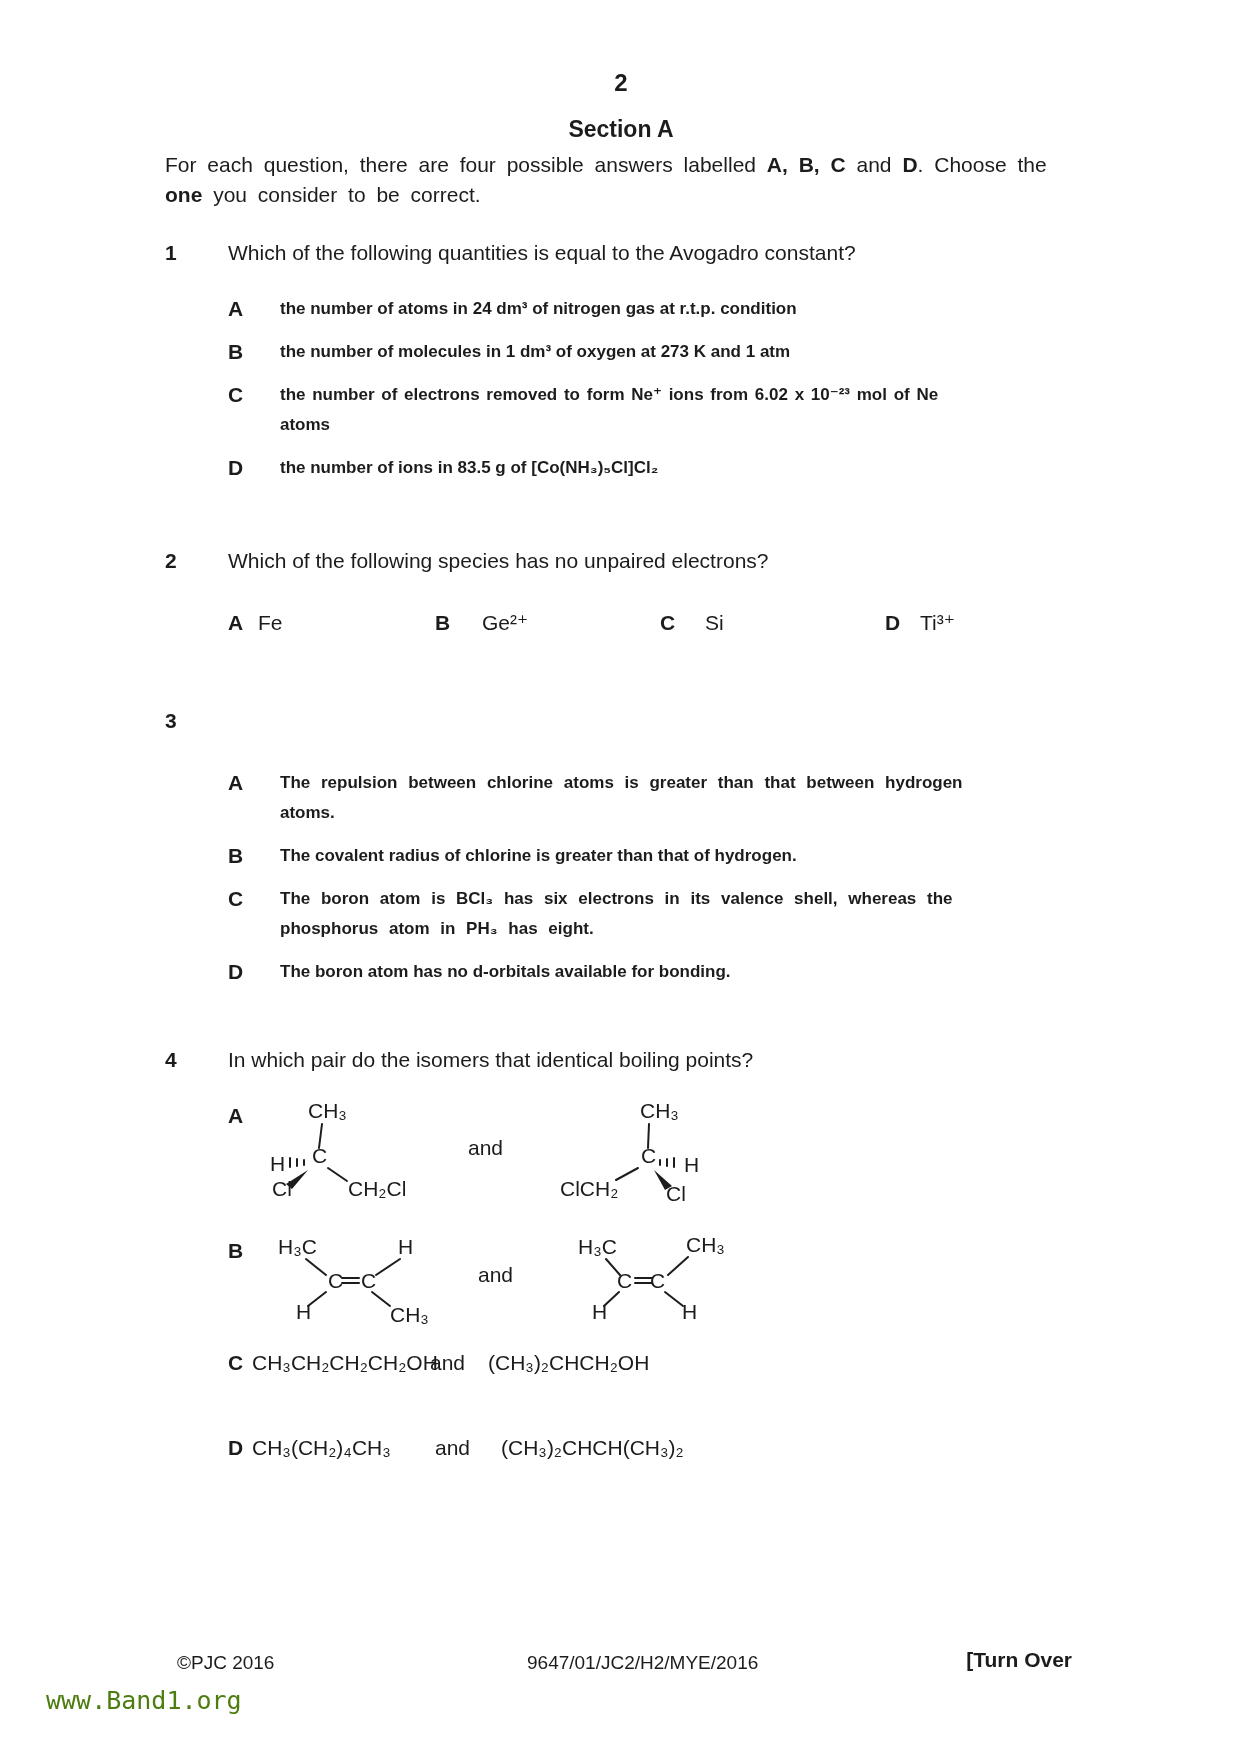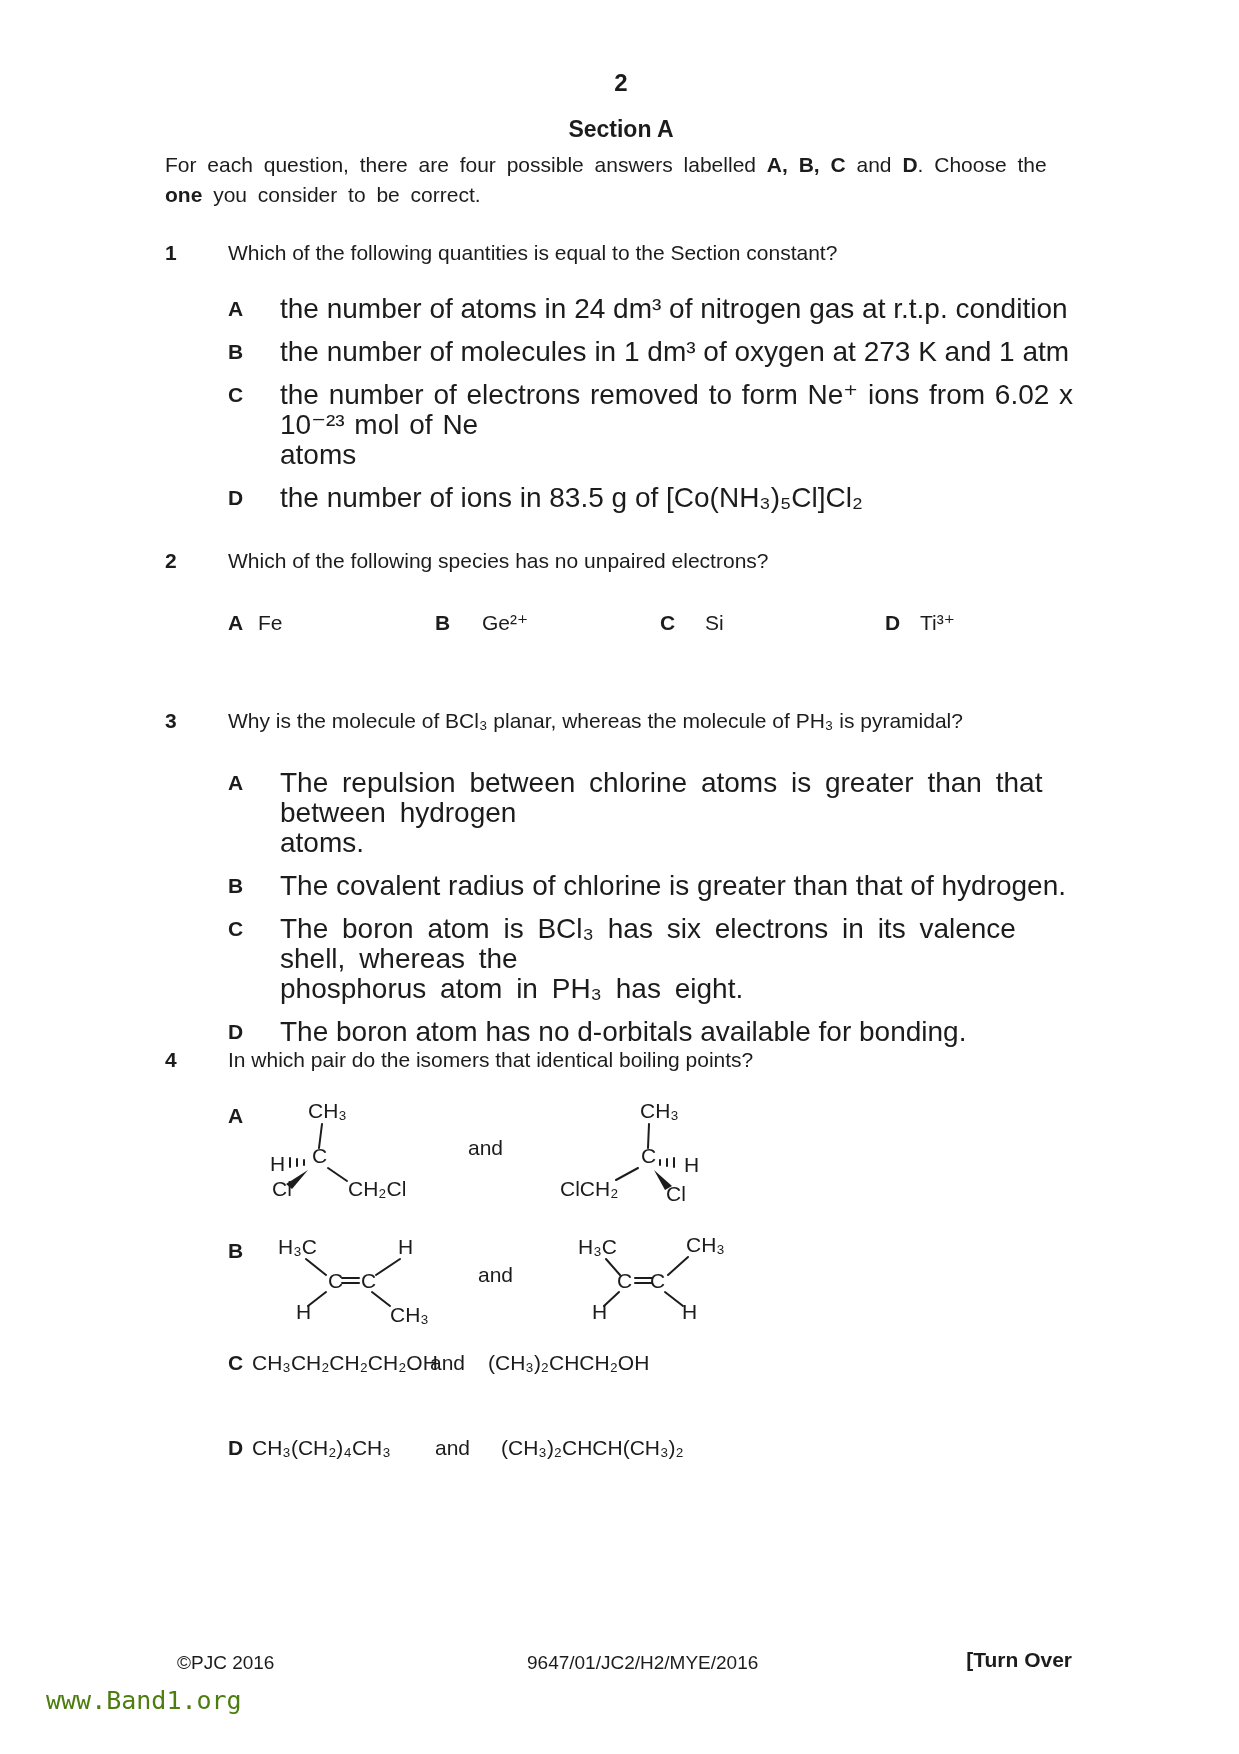--- a/index.html
+++ b/index.html
@@ -15,21 +15,21 @@
   .instructions{top:150px;left:165px;width:912px;font-size:21px;line-height:30px;word-spacing:5px;}
   .question{position:absolute;left:165px;width:912px;}
   .q1{top:238px;} .q2{top:546px;} .q3{top:706px;} .q4{top:1045px;height:470px;}
   .q-row{display:flex;}
   .q-num{width:63px;flex:none;font-weight:bold;font-size:21px;line-height:30px;}
   .q-text{font-size:21px;line-height:30px;}
   .opts{margin-left:63px;margin-top:26px;}
   .q3 .opts{margin-top:32px;}
   .opt{display:flex;margin-bottom:13px;}
   .opt-letter{width:52px;flex:none;font-weight:bold;font-size:21px;line-height:30px;}
-  .opt-text{font-size:28px;line-height:30px;white-space:pre-line;width:800px;}
+  .opt-text{font-size:17px;line-height:30px;white-space:pre-line;width:800px;font-weight:bold;}
   .ws2{word-spacing:2px;} .ws6{word-spacing:6px;}
   .q2opts{position:relative;margin-top:32px;height:36px;}
   .q2opts span{position:absolute;top:0;font-size:21px;line-height:30px;}
   .struct{position:absolute;}
   .struct text{font-family:"Liberation Sans","DejaVu Sans",sans-serif;font-size:21px;fill:#1c1c1c;}
   .bond{stroke:#1c1c1c;stroke-width:2;stroke-linecap:round;fill:none;}
   .wedge{fill:#1c1c1c;stroke:none;}
   .q4item{position:absolute;font-size:21px;line-height:30px;}
   .f-copy{left:165px;top:1652px;font-size:19px;margin-left:12px;}
   .f-code{left:527px;top:1652px;font-size:19px;}
@@ -45,21 +45,21 @@
   <div class="abs instructions">
     <span>For each question, there are four possible answers labelled </span><span class="bold">A, B, C</span><span> and </span><span class="bold">D</span><span>. Choose the</span><br>
     <span class="bold">one</span><span> you consider to be correct.</span>
   </div>
 
   <div class="abs section-title">Section A</div>
 
   <div class="question q1">
     <div class="q-row">
       <div class="q-num">1</div>
-      <div class="q-text">Which of the following quantities is equal to the Section constant?</div>
+      <div class="q-text">Which of the following quantities is equal to the Avogadro constant?</div>
     </div>
     <div class="opts">
       <div class="opt">
         <div class="opt-letter">A</div>
         <div class="opt-text">the number of atoms in 24 dm³ of nitrogen gas at r.t.p. condition</div>
       </div>
       <div class="opt">
         <div class="opt-letter">B</div>
         <div class="opt-text">the number of molecules in 1 dm³ of oxygen at 273 K and 1 atm</div>
       </div>
@@ -88,21 +88,20 @@
       <span class="bold" style="left:495px">C</span>
       <span style="left:540px">Si</span>
       <span class="bold" style="left:720px">D</span>
       <span style="left:755px">Ti³⁺</span>
     </div>
   </div>
 
   <div class="question q3">
     <div class="q-row">
       <div class="q-num">3</div>
-      <div class="q-text">Why is the molecule of BCl₃ planar, whereas the molecule of PH₃ is pyramidal?</div>
     </div>
     <div class="opts">
       <div class="opt">
         <div class="opt-letter">A</div>
         <div class="opt-text ws6">The repulsion between chlorine atoms is greater than that between hydrogen
 atoms.</div>
       </div>
       <div class="opt">
         <div class="opt-letter">B</div>
         <div class="opt-text">The covalent radius of chlorine is greater than that of hydrogen.</div>

